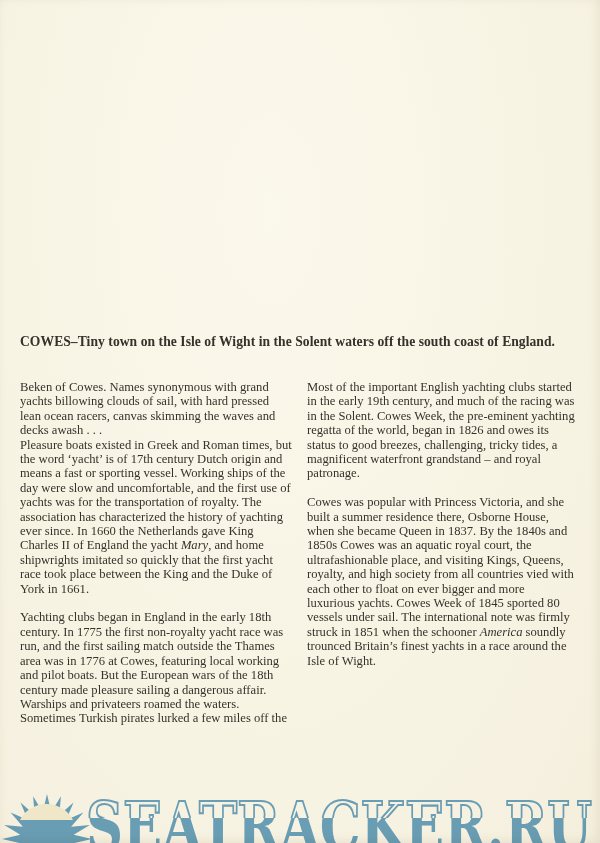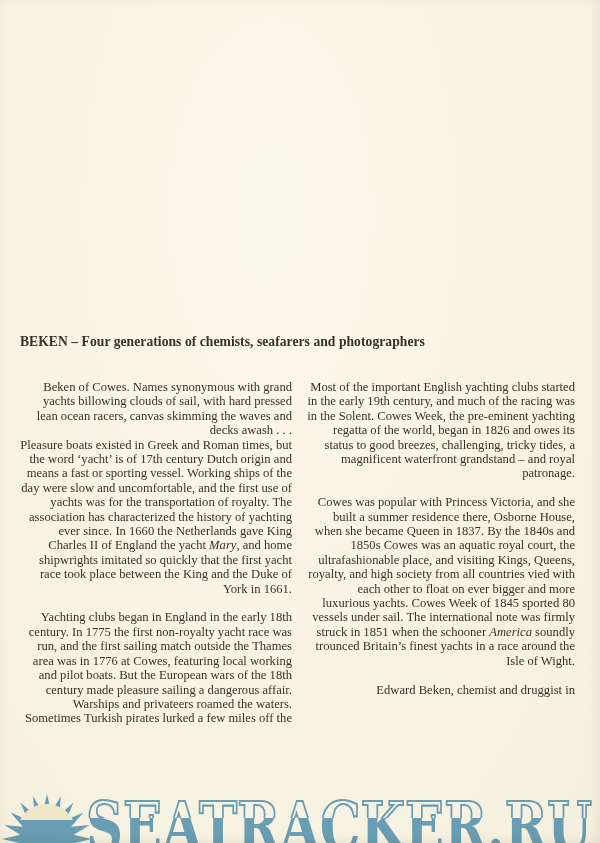--- a/index.html
+++ b/index.html
@@ -25,51 +25,50 @@
   }
   .col {
     position: absolute;
     top: 380px;
     font-size: 12.6px;
     line-height: 14.4px;
     text-align: left;
   }
   .col-left  { left: 20px;  width: 272px; }
   .col-right { left: 307px; width: 268px; }
-  .col p { margin: 0 0 14.4px 0; text-align: right; }
+  .col p { margin: 0 0 14.4px 0; }
   .col p.tight { margin-bottom: 0; }
   .col p i { font-style: italic; }
   .watermark {
     position: absolute;
     left: 0; top: 763px;
     width: 600px; height: 80px;
     mix-blend-mode: multiply;
     pointer-events: none;
     margin-top: 23px;
   }
   .watermark svg { display: block; }
 </style>
 </head>
 <body>
 
 <div class="page">
 
   <div class="heading">
-    <div>BEKEN – Four generations of chemists, seafarers and photographers</div>
+    <div>COWES–Tiny town on the Isle of Wight in the Solent waters off the south coast of England.</div>
   </div>
 
   <div class="col col-left">
       <p class="tight">Beken of Cowes. Names synonymous with grand yachts billowing clouds of sail, with hard pressed lean ocean racers, canvas skimming the waves and decks awash . . .</p>
       <p>Pleasure boats existed in Greek and Roman times, but the word ‘yacht’ is of 17th century Dutch origin and means a fast or sporting vessel. Working ships of the day were slow and uncomfortable, and the first use of yachts was for the transportation of royalty. The association has characterized the history of yachting ever since. In 1660 the Netherlands gave King Charles II of England the yacht <i>Mary</i>, and home shipwrights imitated so quickly that the first yacht race took place between the King and the Duke of York in 1661.</p>
       <p>Yachting clubs began in England in the early 18th century. In 1775 the first non-royalty yacht race was run, and the first sailing match outside the Thames area was in 1776 at Cowes, featuring local working and pilot boats. But the European wars of the 18th century made pleasure sailing a dangerous affair. Warships and privateers roamed the waters. Sometimes Turkish pirates lurked a few miles off the</p>
     </div>
   <div class="col col-right">
       <p>Most of the important English yachting clubs started in the early 19th century, and much of the racing was in the Solent. Cowes Week, the pre-eminent yachting regatta of the world, began in 1826 and owes its status to good breezes, challenging, tricky tides, a magnificent waterfront grandstand – and royal patronage.</p>
       <p>Cowes was popular with Princess Victoria, and she built a summer residence there, Osborne House, when she became Queen in 1837. By the 1840s and 1850s Cowes was an aquatic royal court, the ultrafashionable place, and visiting Kings, Queens, royalty, and high society from all countries vied with each other to float on ever bigger and more luxurious yachts. Cowes Week of 1845 sported 80 vessels under sail. The international note was firmly struck in 1851 when the schooner <i>America</i> soundly trounced Britain’s finest yachts in a race around the Isle of Wight.</p>
-      <p>Edward Beken, chemist and druggist in</p>
     </div>
 
   <div class="watermark">
     <svg width="600" height="80" viewBox="0 0 600 80" xmlns="http://www.w3.org/2000/svg">
       <defs>
         <clipPath id="clip-top">
             <rect x="0" y="-10" width="600" height="42"></rect>
           </clipPath>
         <clipPath id="clip-bottom">
             <rect x="0" y="32" width="600" height="58"></rect>

